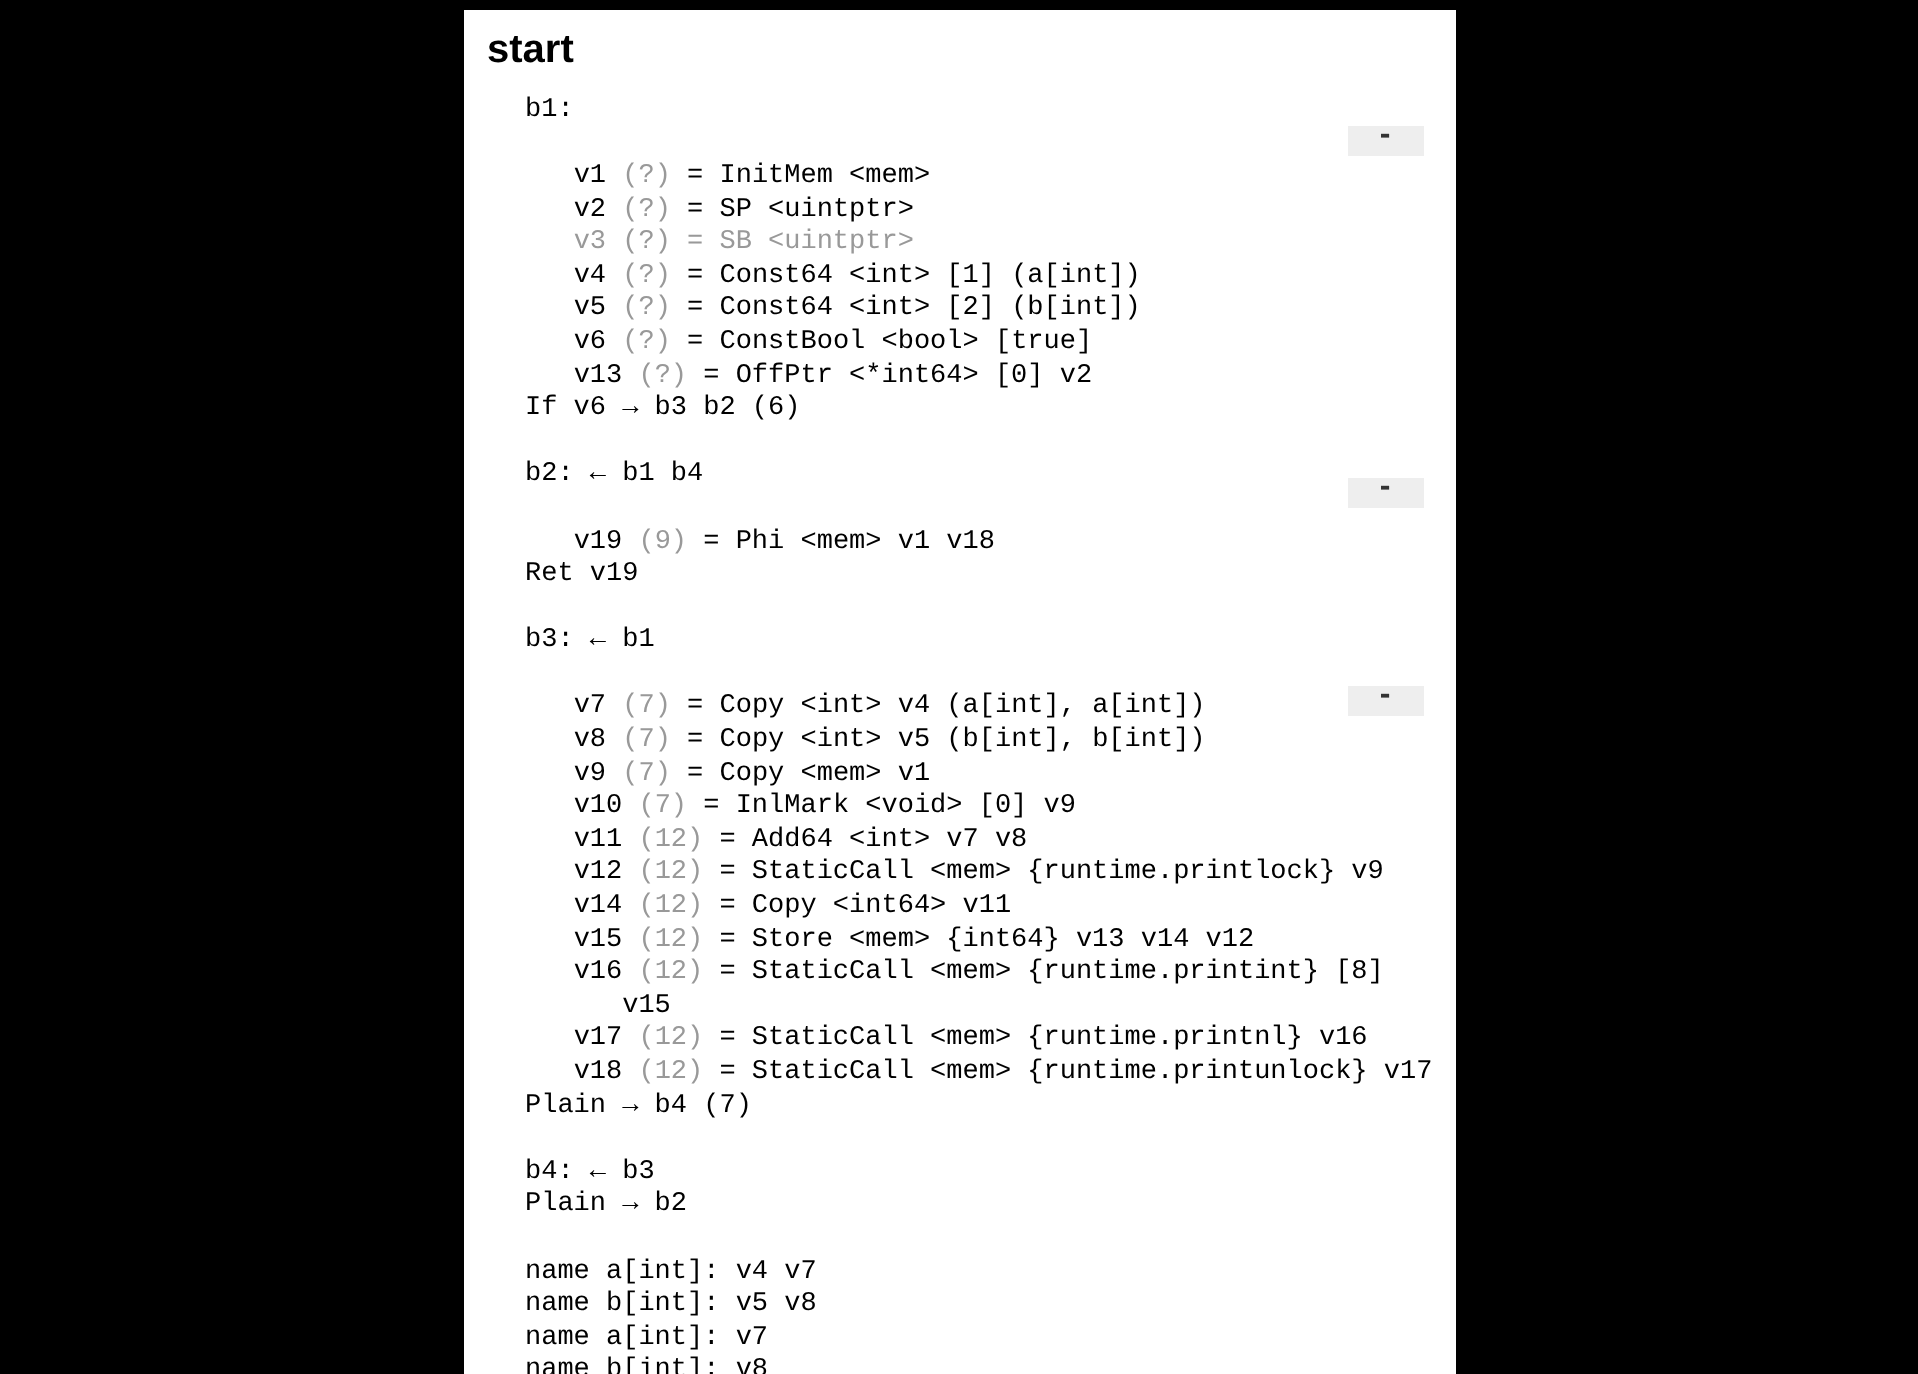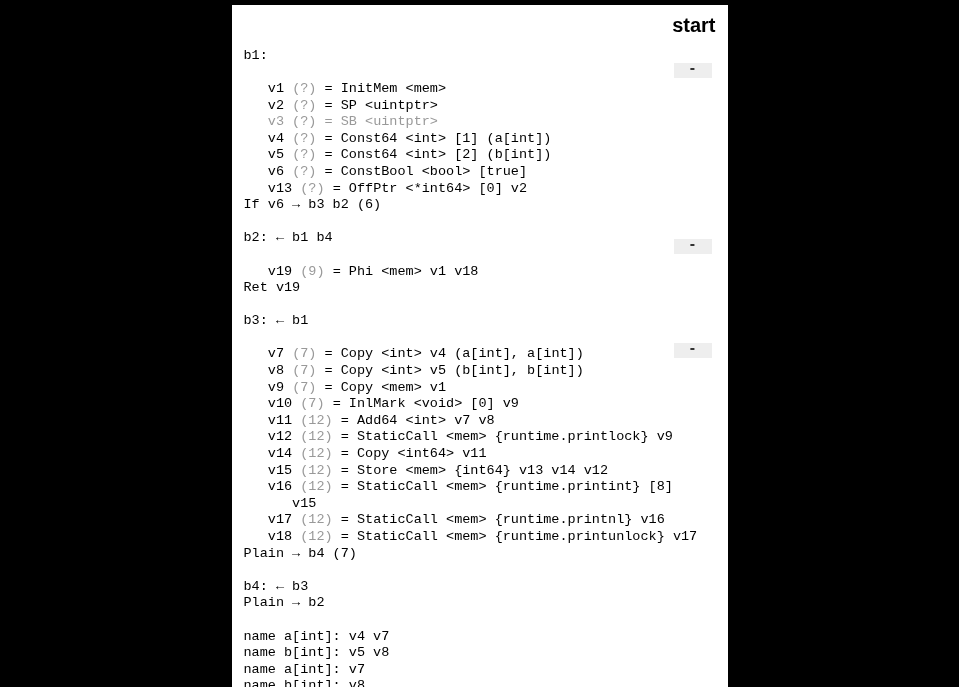--- a/index.html
+++ b/index.html
@@ -21,33 +21,33 @@
     padding: 8px 12px 6px 12px;
     color: #000;
     position: relative;
     overflow: hidden;
   }
   .title {
     font-weight: 700;
     font-size: 20px;
     margin: 0 0 10px 0;
     font-family: -apple-system, BlinkMacSystemFont, "Segoe UI", Arial, sans-serif;
-    text-align: right;
   }
   .code {
     white-space: pre;
     font-family: "Menlo", "Consolas", "Courier New", monospace;
     font-size: 13.5px;
     line-height: 1.23;
   }
   .dim {
     color: #999;
   }
   .line {
     display: block;
+    margin-left: 19px;
   }
   .collapse-btn {
     position: absolute;
     right: 16px;
     width: 38px;
     height: 15px;
     background-color: #eee;
     color: #333;
     text-align: center;
     font-size: 16px;

